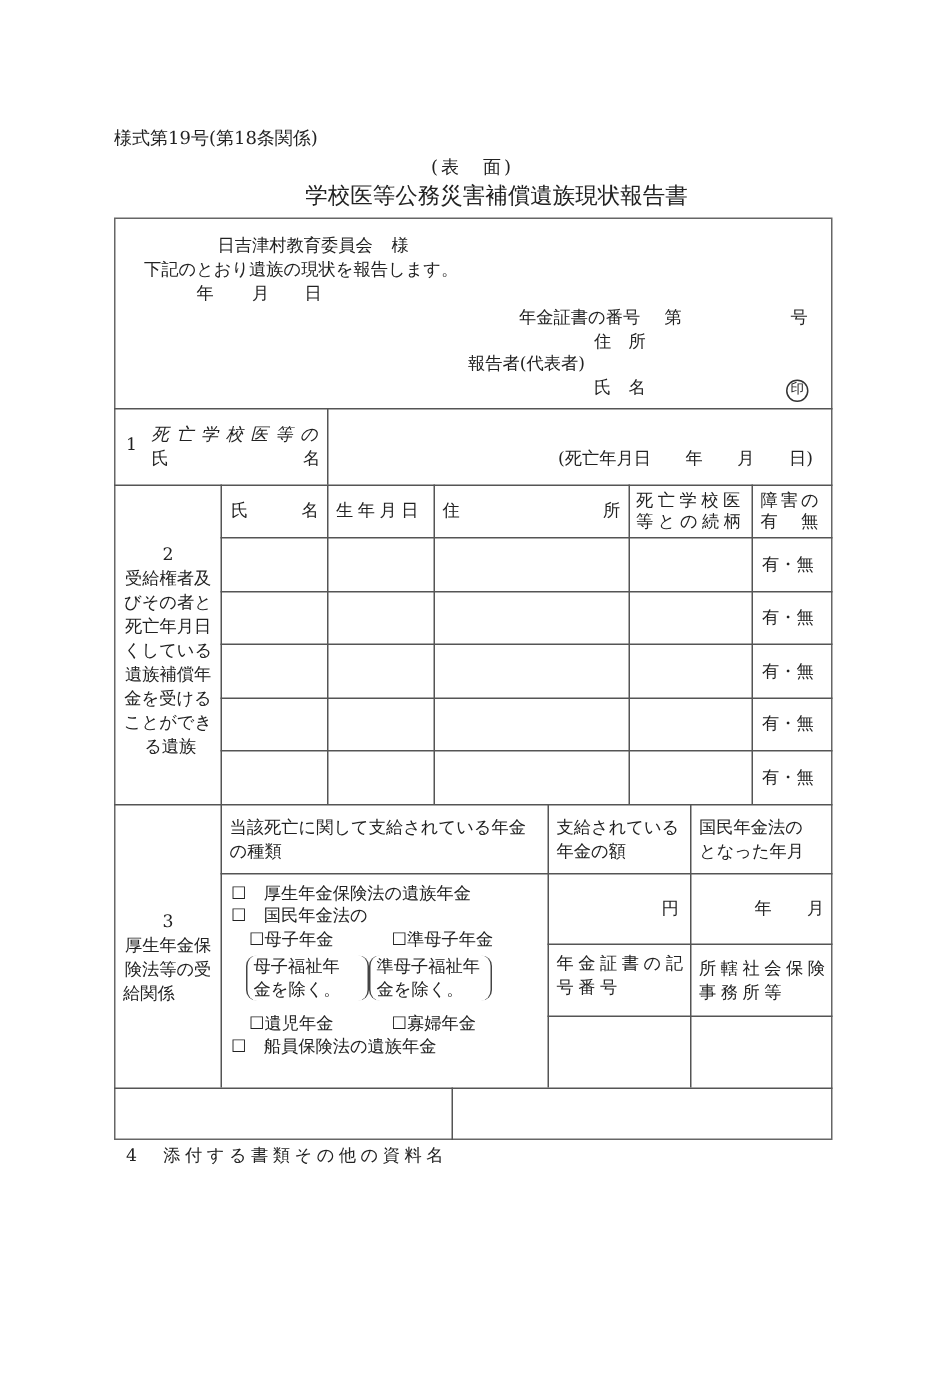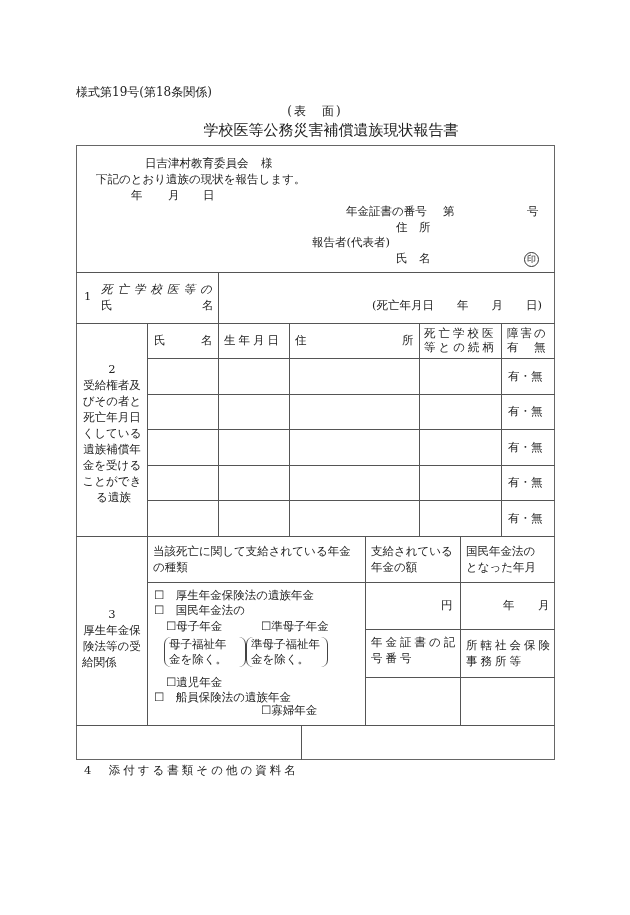--- a/index.html
+++ b/index.html
@@ -130,21 +130,21 @@
 <div class="t" style="left:169px;top:637px;line-height:15px;">
   <div>母子福祉年</div>
   <div>金を除く。</div>
 </div>
 <div class="paren" style="left:246px;top:637px;width:80px;height:30px;"></div>
 <div class="t" style="left:251px;top:637px;line-height:15px;">
   <div>準母子福祉年</div>
   <div>金を除く。</div>
 </div>
 <div class="t" style="left:166px;top:675px;">☐遺児年金</div>
-<div class="t" style="left:261px;top:703px;">☐寡婦年金</div>
+<div class="t" style="left:261px;top:675px;">☐寡婦年金</div>
 <div class="t" style="left:154px;top:690px;">☐　船員保険法の遺族年金</div>
 
 <div class="t" style="left:441px;top:598px;">円</div>
 <div class="t" style="left:503px;top:598px;">年</div>
 <div class="t" style="left:538px;top:598px;">月</div>
 
 <div class="t sp2" style="left:371px;top:634px;line-height:16px;">
   <div>年金証書の記</div>
   <div>号番号</div>
 </div>

